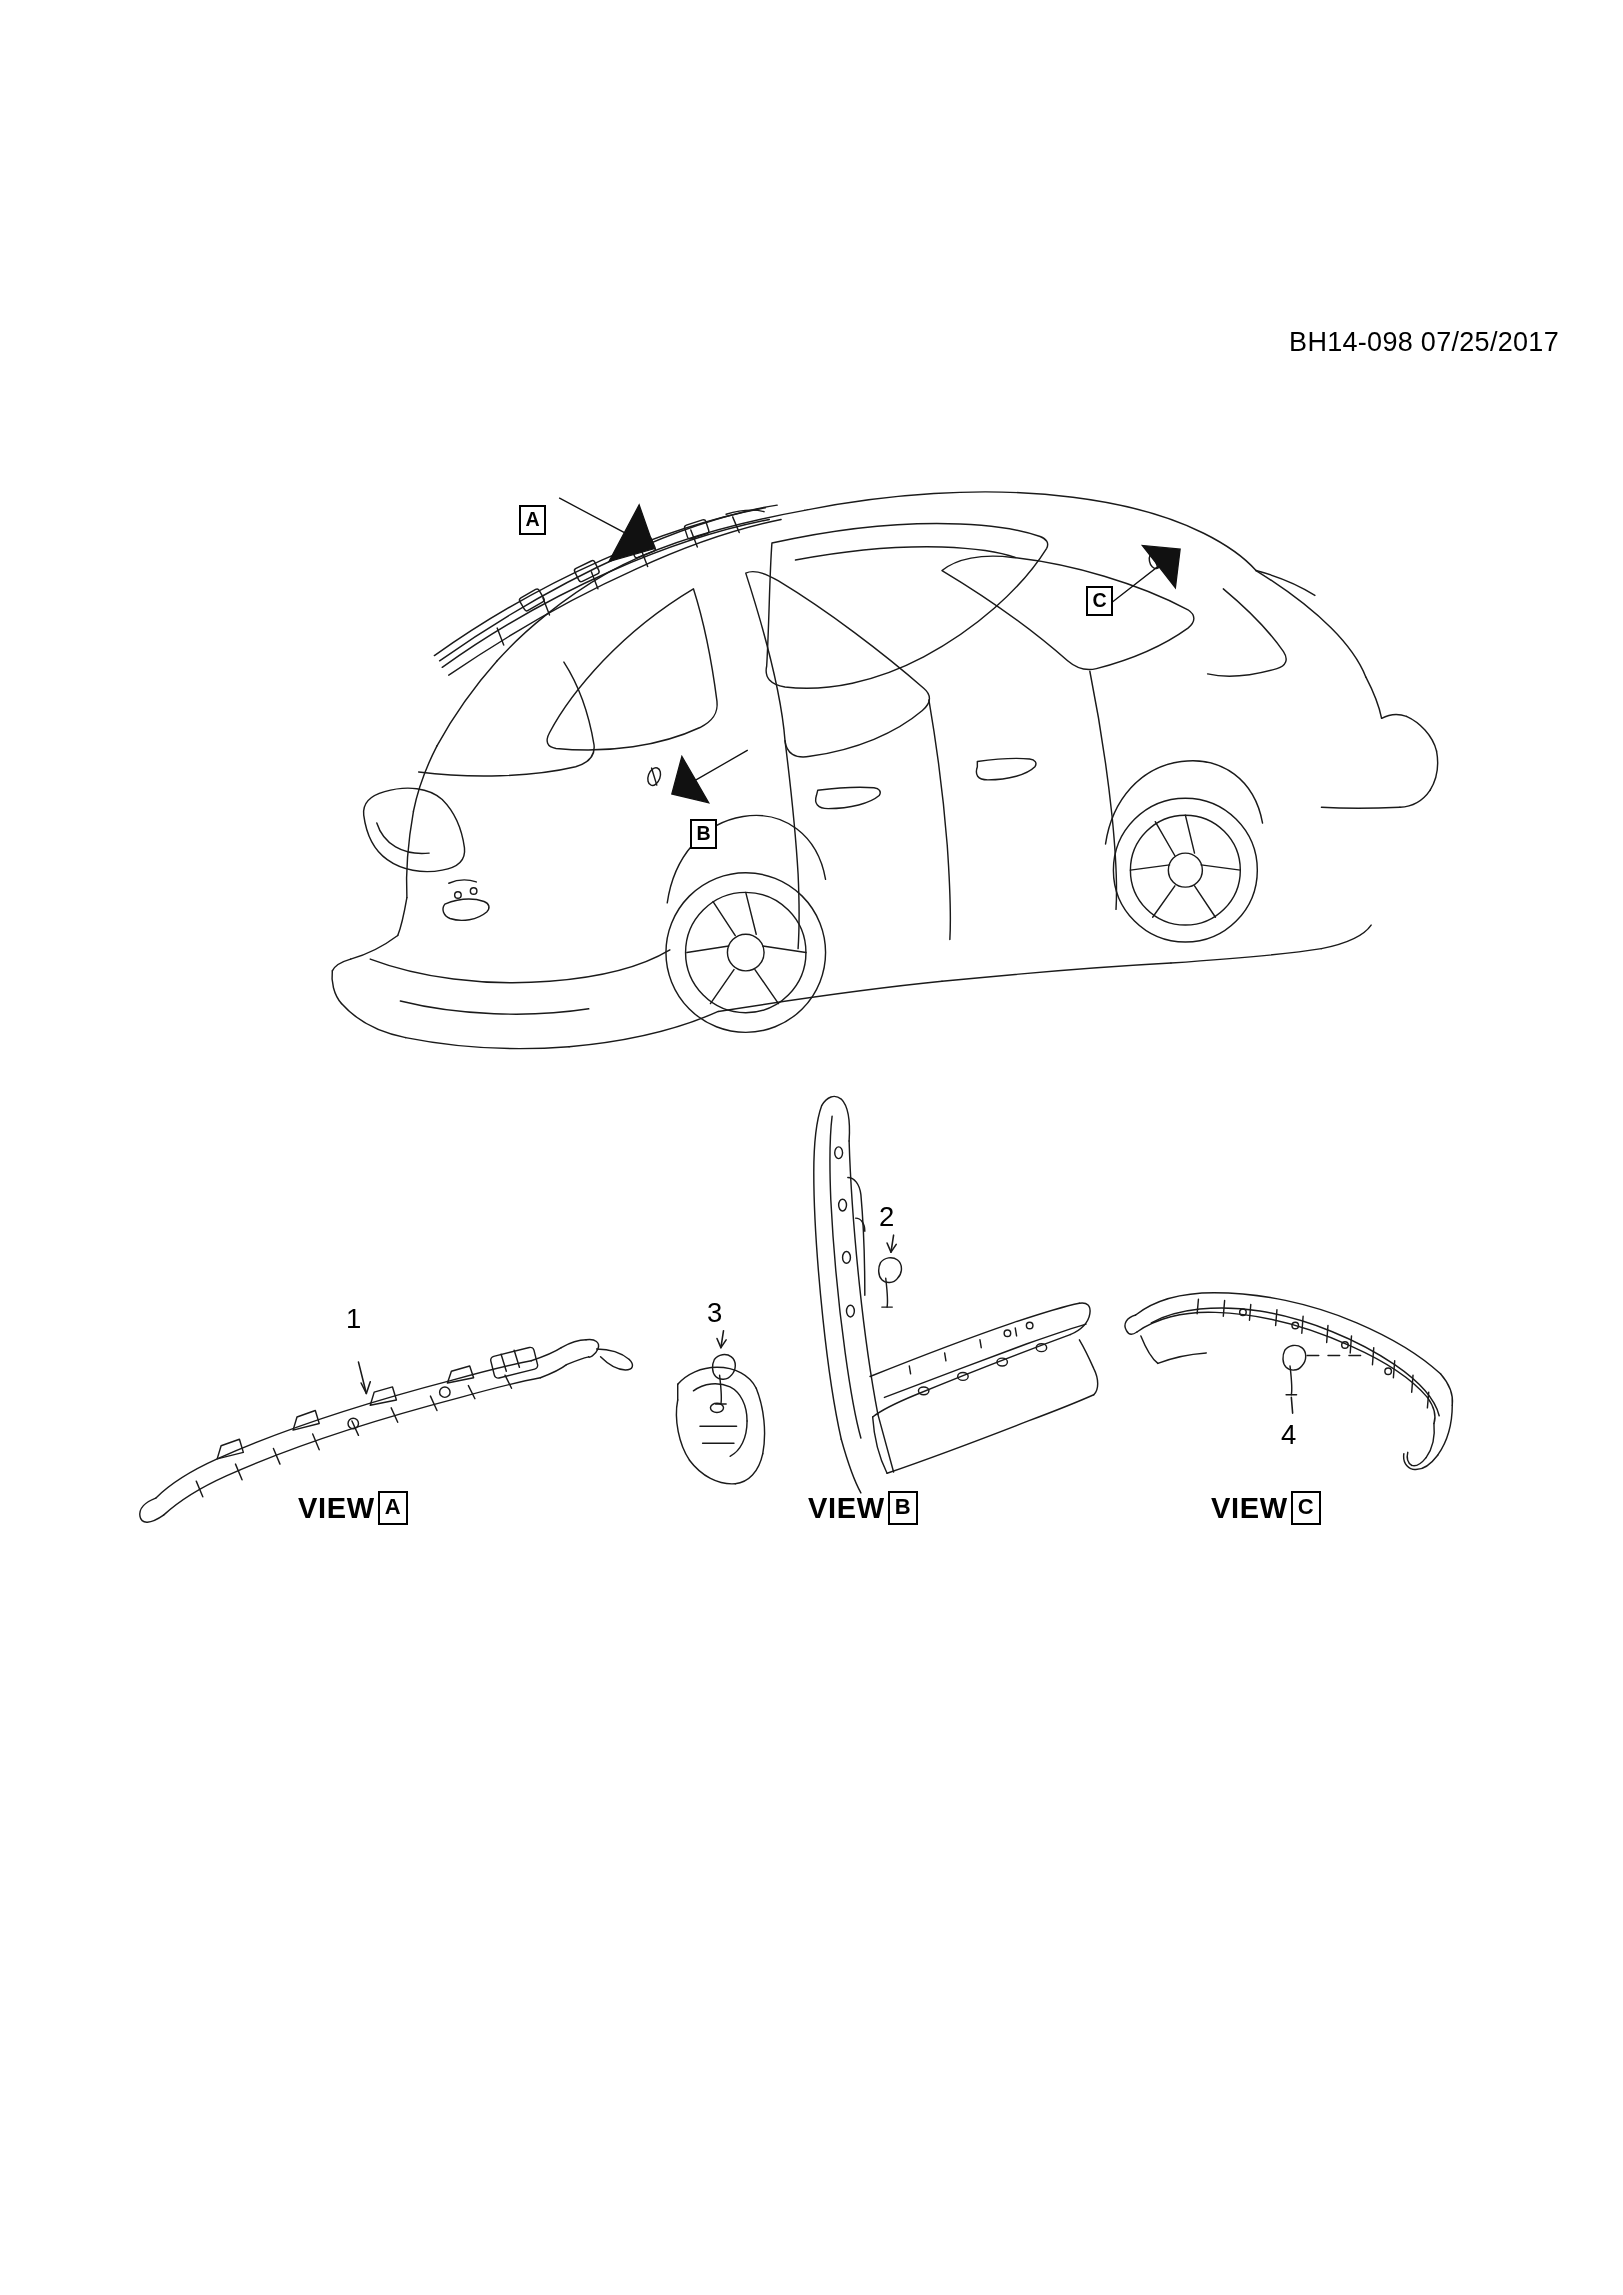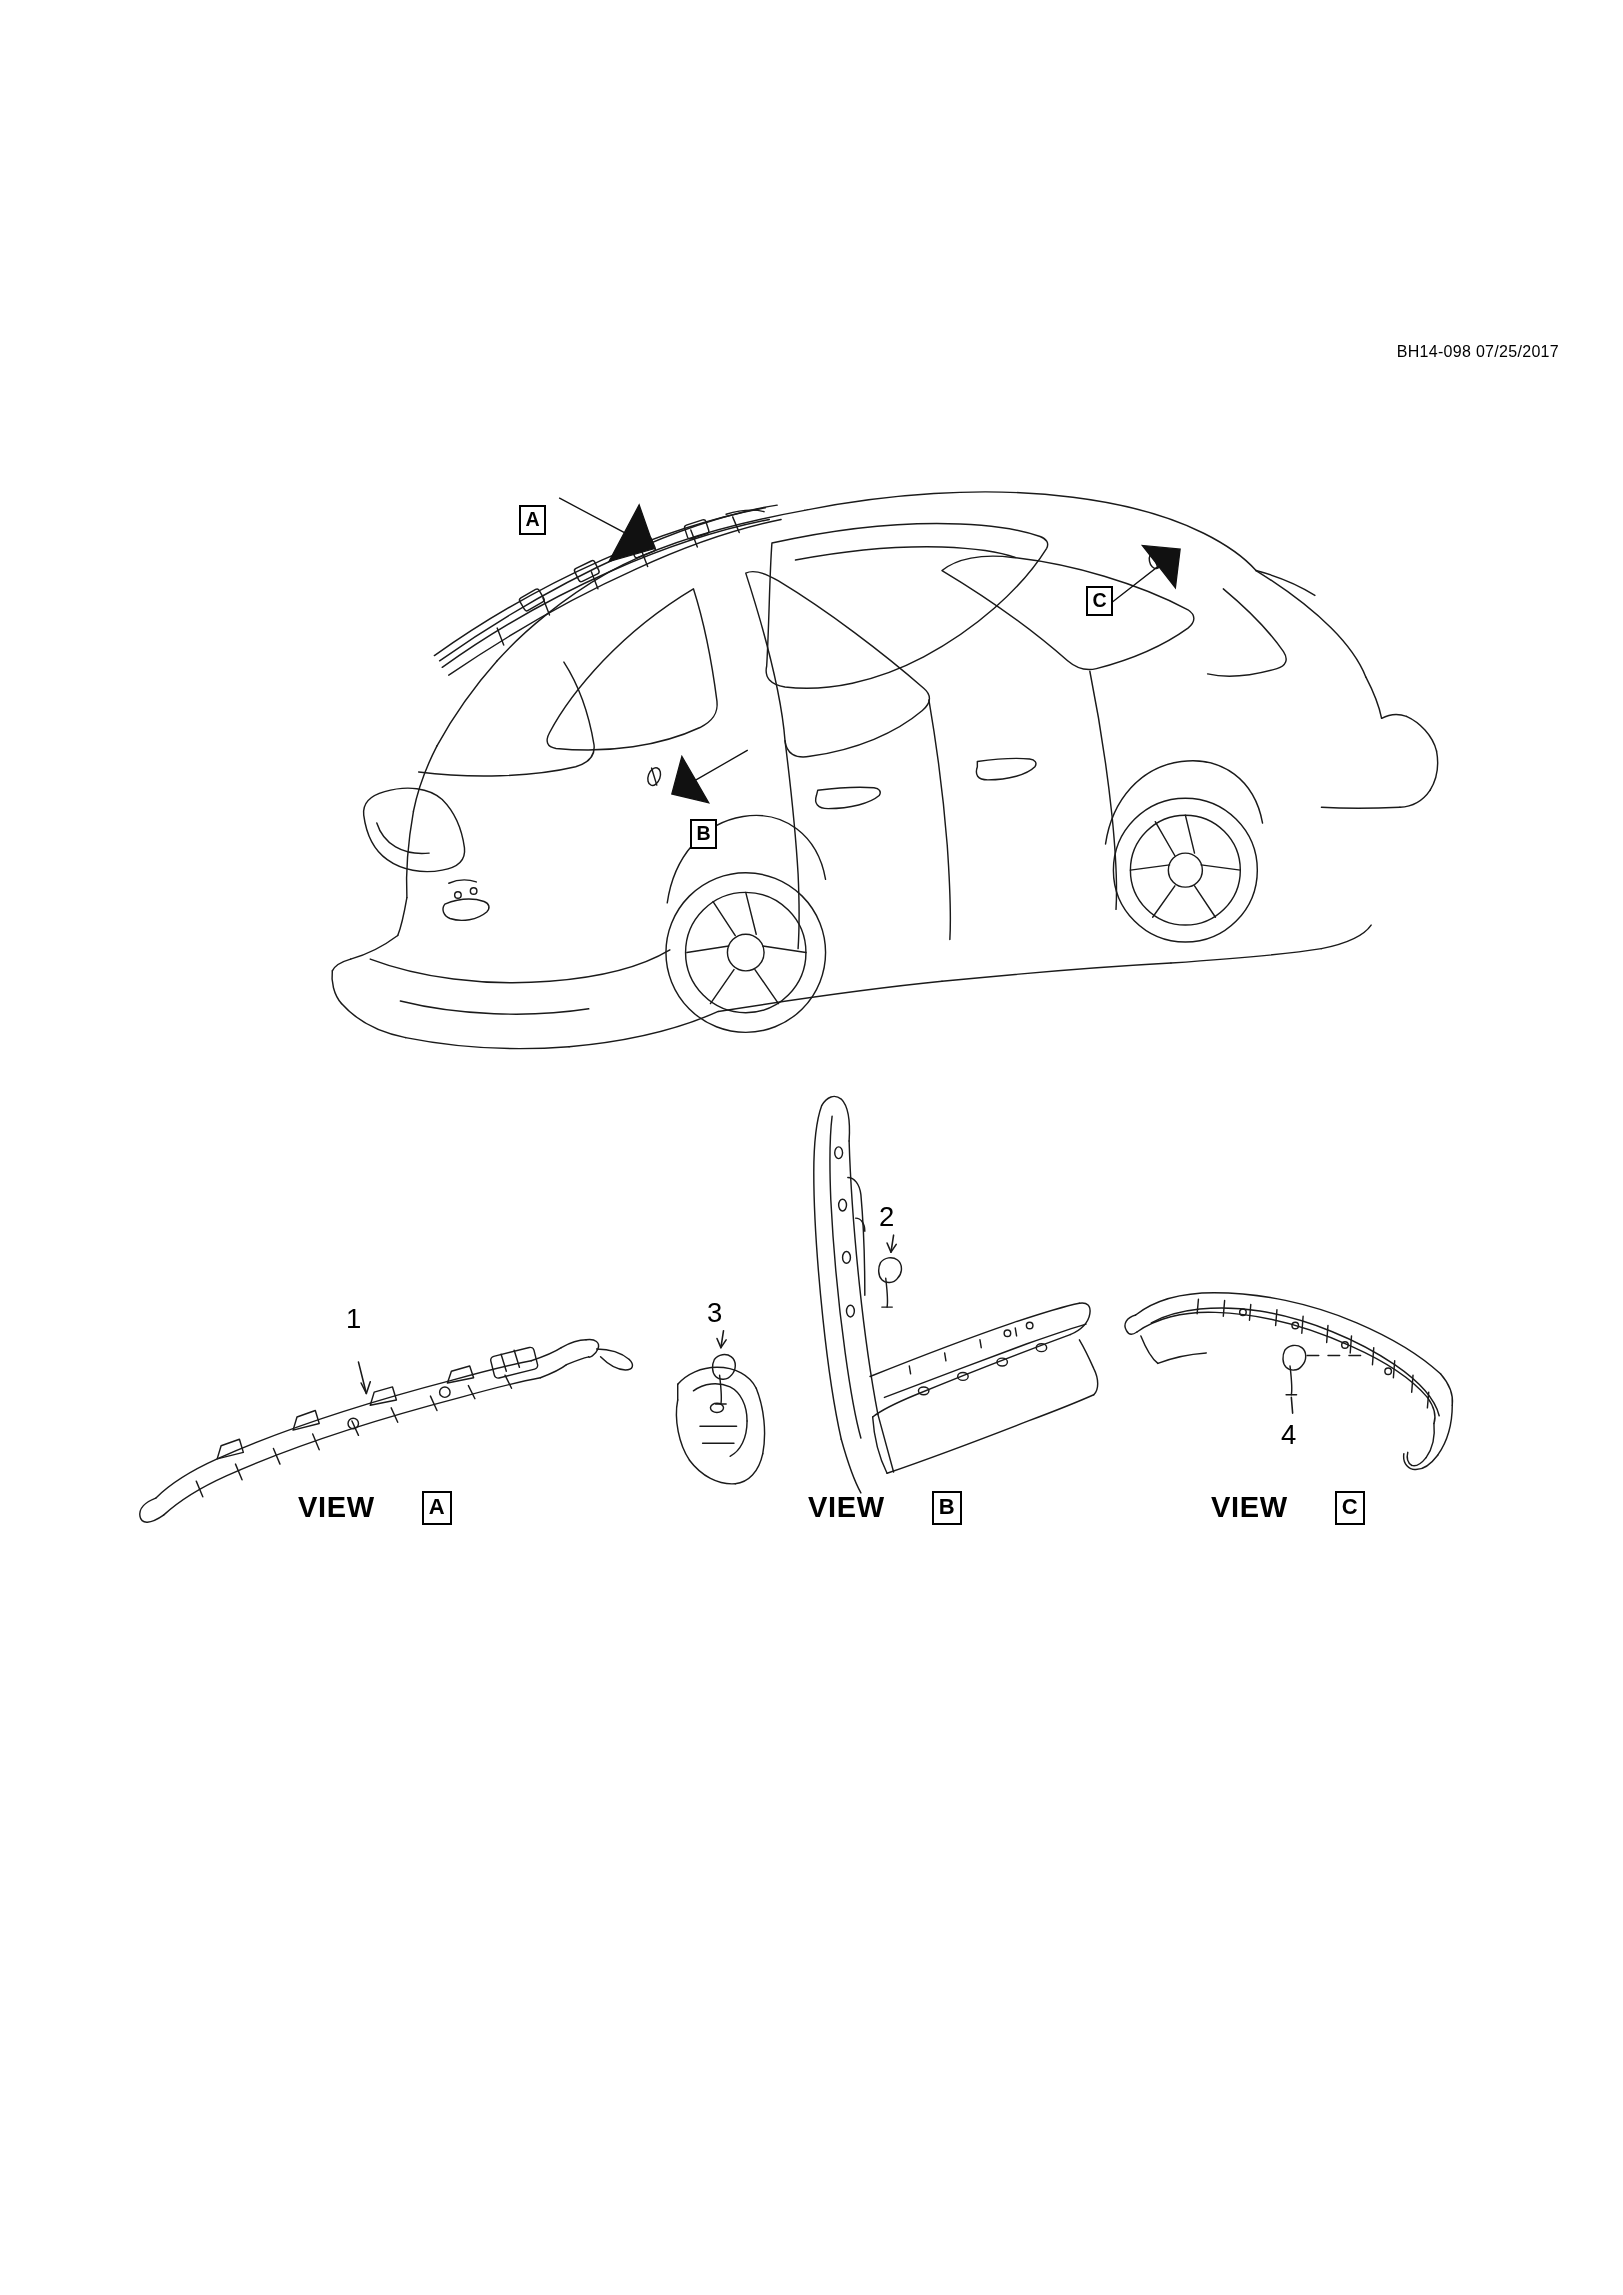--- a/index.html
+++ b/index.html
@@ -16,22 +16,22 @@
     overflow: hidden;
   }
   .sheet {
     position: absolute;
     inset: 0;
   }
   
   .doc-code {
     position: absolute;
     right: 64px;
-    top: 343px;
-    font-size: 16px;
+    top: 327px;
+    font-size: 27px;
     letter-spacing: 0.3px;
     white-space: nowrap;
     text-align: left;
   }
   
   .layer {
     position: absolute;
     left: 0;
     top: 0;
     width: 1623px;
@@ -50,26 +50,25 @@
     font-weight: bold;
     line-height: 1;
     padding: 2.6px 4.6px 3.9px 4.6px;
     text-align: center;
     font-family: "Liberation Sans", sans-serif;
   }
   
   .view-caption {
     position: absolute;
     display: flex;
-    align-items: center;
+    align-items: flex-end;
     font-size: 29px;
     font-weight: bold;
     letter-spacing: 0.7px;
     white-space: nowrap;
-    gap: 44px;
   }
   .view-caption .vbox {
     border: 2px solid #000;
     font-size: 22px;
     font-weight: bold;
     line-height: 1;
     padding: 3.3px 5.2px 4.6px 5.2px;
     margin-left: 2.6px;
   }
   

